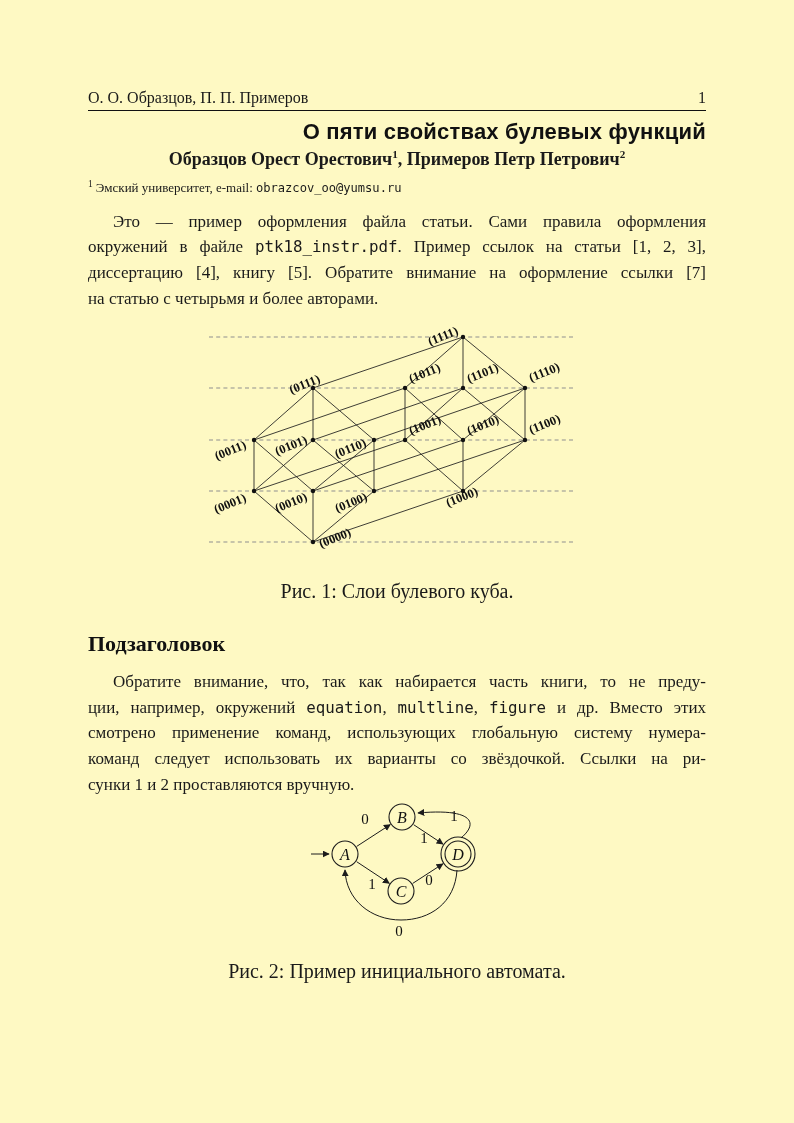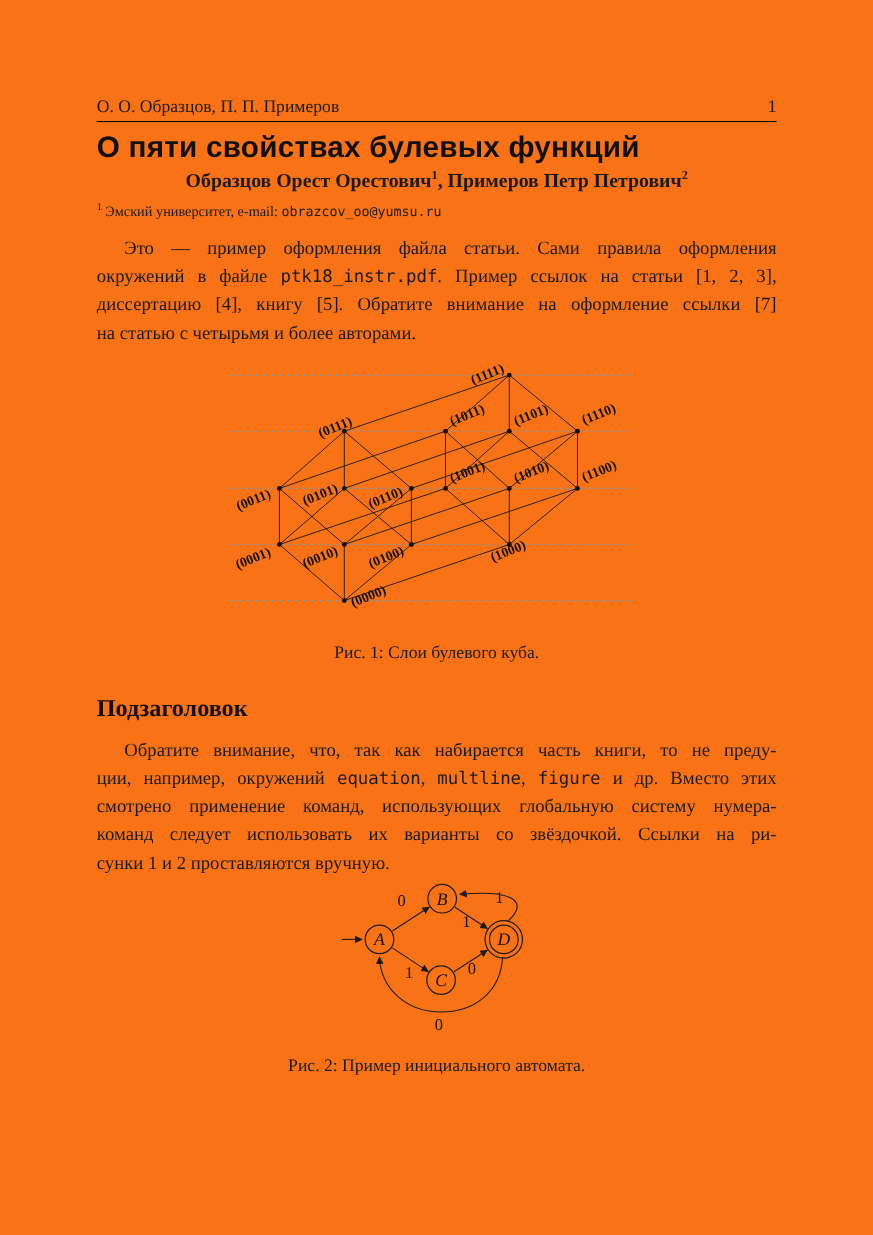--- a/index.html
+++ b/index.html
@@ -1,40 +1,40 @@
 <!DOCTYPE html>
 <html><head>
 <meta charset="utf-8">
 <style>
   * { margin: 0; padding: 0; box-sizing: border-box; }
   html, body { background: #ffffff; }
   .page {
     position: relative;
     width: 794px; height: 1123px;
     margin: 0 auto;
-    background: #f97316;
+    background: #fef9c3;
     color: #1a1a1a;
     font-family: "Liberation Serif", "DejaVu Serif", serif;
     overflow: hidden;
   }
   .content { padding: 0 88px; }
 
   
   .runhead {
     margin-top: 89px;
     display: flex; justify-content: space-between; align-items: baseline;
     font-size: 16px; line-height: 18px;
   }
   .rule { margin-top: 3px; border-top: 1.6px solid #111; }
 
   
   .title {
-    margin-top: 8px; text-align: left;
+    margin-top: 8px; text-align: right;
     font-family: "Liberation Sans", "DejaVu Sans", sans-serif;
-    font-size: 27px; font-weight: 600; letter-spacing: 0.2px;
+    font-size: 22px; font-weight: 600; letter-spacing: 0.2px;
     color: #111;
   }
   .authors {
     margin-top: 4px; text-align: center;
     font-size: 18px; font-weight: bold;
   }
   sup { font-size: 62%; vertical-align: super; line-height: 0; }
 
   .footnotes { margin-top: 6px; font-size: 13px; line-height: 16.5px; }
   .footnotes .fn-sup { font-size: 9.5px; vertical-align: super; margin-right: 3px; }
@@ -46,21 +46,21 @@
     line-height: 25.6px; white-space: nowrap;
     text-align: justify; text-align-last: justify;
   }
   .tline.tlast { text-align-last: left; }
   .tline.tindent { padding-left: 25px; }
 
   
   .fig { text-align: center; }
   .fig1 { margin-top: 5px; }
   .fig2 { margin-top: 0px; }
-  .caption { text-align: center; font-size: 16px; }
+  .caption { text-align: center; font-size: 20px; }
   .caption1 { margin-top: 20px; }
   .caption2 { margin-top: 11px; }
 
   .secheading { margin-top: 28px; font-size: 22px; font-weight: bold; color: #111; }
 
   
   svg { overflow: visible; }
   .dash { stroke: #8f8f8f; stroke-width: 1; stroke-dasharray: 4 3.2; }
   .edge { stroke: #1c1c1c; stroke-width: 0.85; }
   .dot  { fill: #111; }

